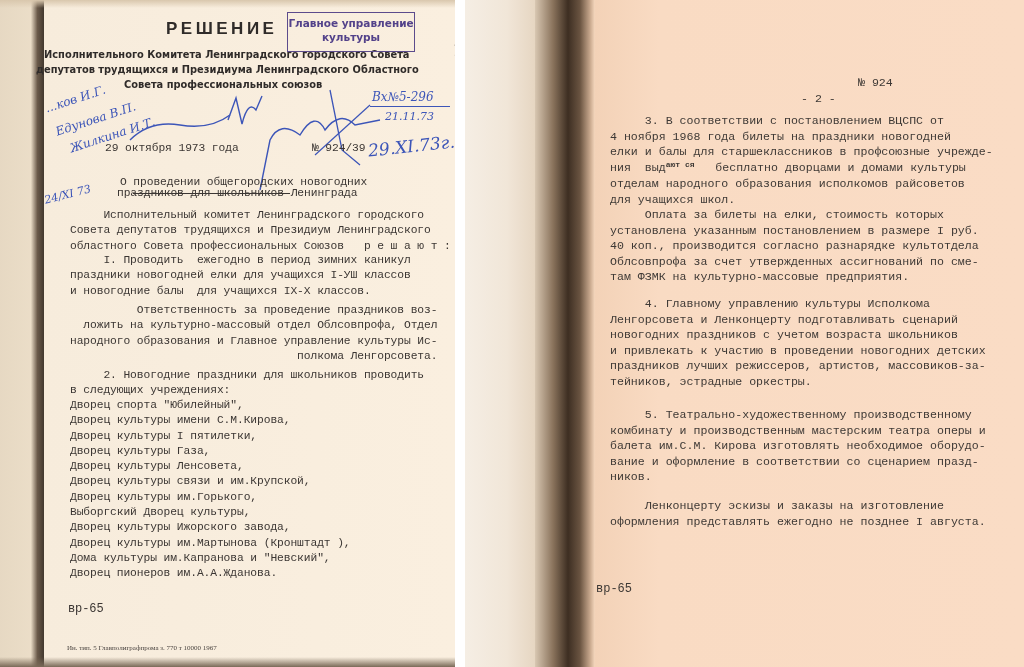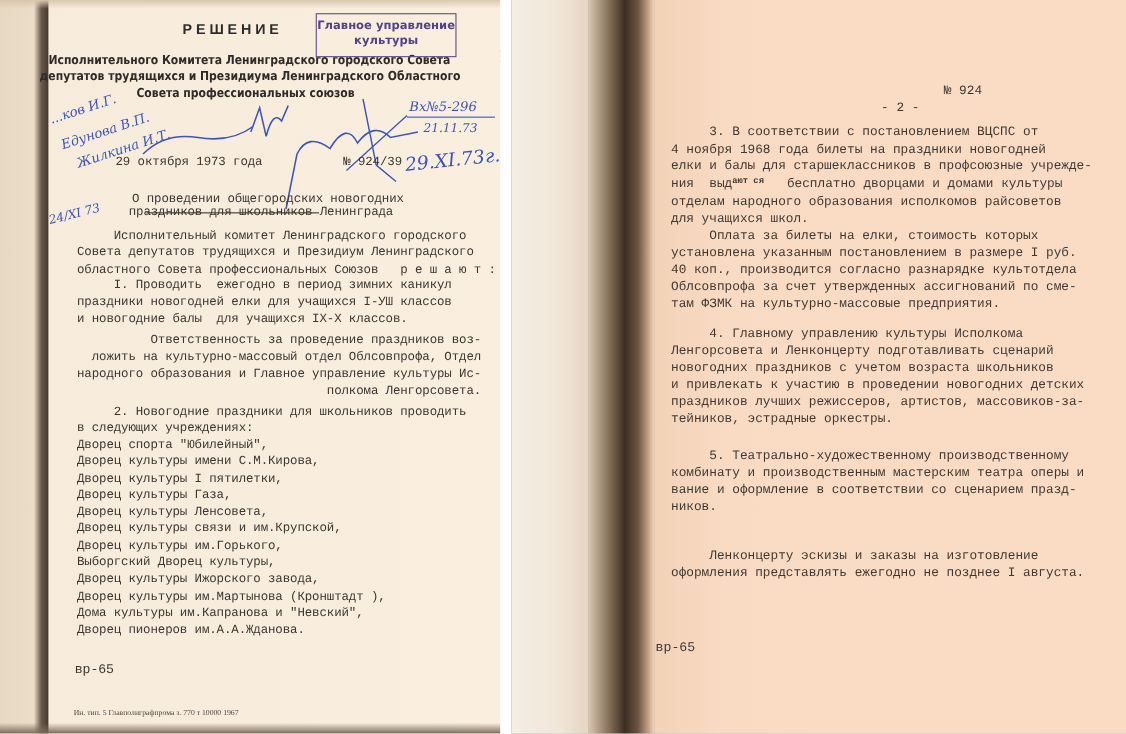--- a/index.html
+++ b/index.html
@@ -48,21 +48,21 @@
     background: linear-gradient(90deg, #f3d2b7 0%, #f9dbc3 15%, #fadcc5 100%);
   }
 
   
   .typed { color: #3b3633; font-size: 11.3px; line-height: 15.3px; white-space: pre; letter-spacing: -0.1px; }
   .abs { position: absolute; }
 
   .title-reshenie {
     position: absolute; left: 166px; top: 19px;
     font-family: "Liberation Sans", "DejaVu Sans", sans-serif;
-    font-weight: bold; font-size: 13px; letter-spacing: 3.5px; color: #2f2b29;
+    font-weight: bold; font-size: 17px; letter-spacing: 3.5px; color: #2f2b29;
   }
   .header-line {
     position: absolute; font-family: "DejaVu Sans", "Liberation Sans", sans-serif;
     font-weight: bold; font-size: 11.2px; color: #2f2b29; white-space: nowrap;
     transform: scaleX(0.88); transform-origin: left center;
   }
 
   .stamp {
     position: absolute; left: 287px; top: 12px; width: 128px; height: 40px;
     border: 1.5px solid #5c4b8c; color: #53428a;
@@ -204,20 +204,21 @@
     <div class="typed-r">Ленгорсовета и Ленконцерту подготавливать сценарий</div>
     <div class="typed-r">новогодних праздников с учетом возраста школьников</div>
     <div class="typed-r">и привлекать к участию в проведении новогодних детских</div>
     <div class="typed-r">праздников лучших режиссеров, артистов, массовиков-за-</div>
     <div class="typed-r">тейников, эстрадные оркестры.</div>
   </div>
 
   <div class="abs" style="left:145px; top:407px;">
     <div class="typed-r">     5. Театрально-художественному производственному</div>
     <div class="typed-r">комбинату и производственным мастерским театра оперы и</div>
+    <div class="typed-r">балета им.С.М. Кирова изготовлять необходимое оборудо-</div>
     <div class="typed-r">вание и оформление в соответствии со сценарием празд-</div>
     <div class="typed-r">ников.</div>
   </div>
 
   <div class="abs" style="left:145px; top:498px;">
     <div class="typed-r">     Ленконцерту эскизы и заказы на изготовление</div>
     <div class="typed-r">оформления представлять ежегодно не позднее I августа.</div>
   </div>
 
   <div class="typed-r abs" style="left:131px; top:582px; font-size:12px;">вр-65</div>

